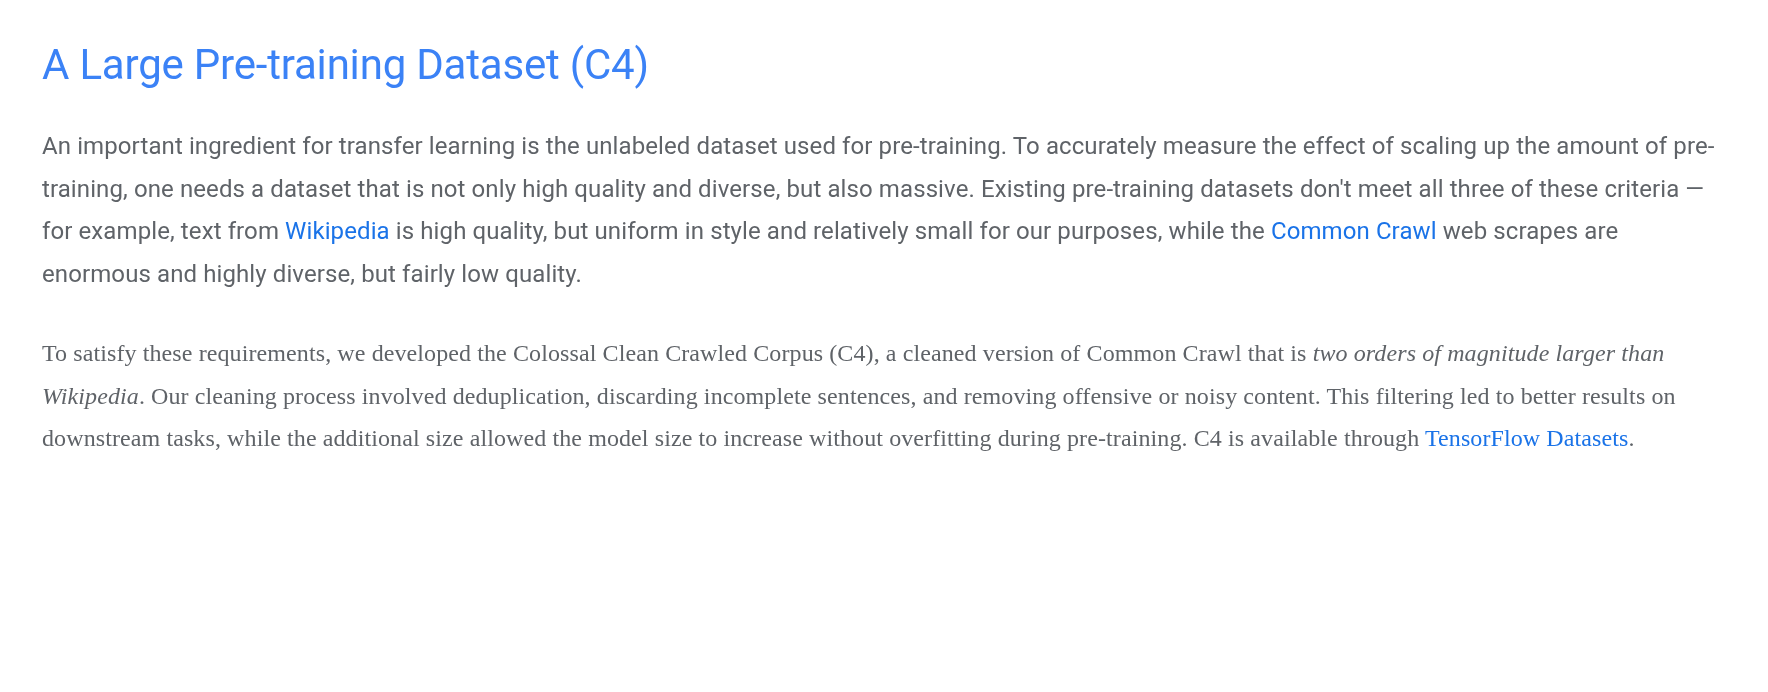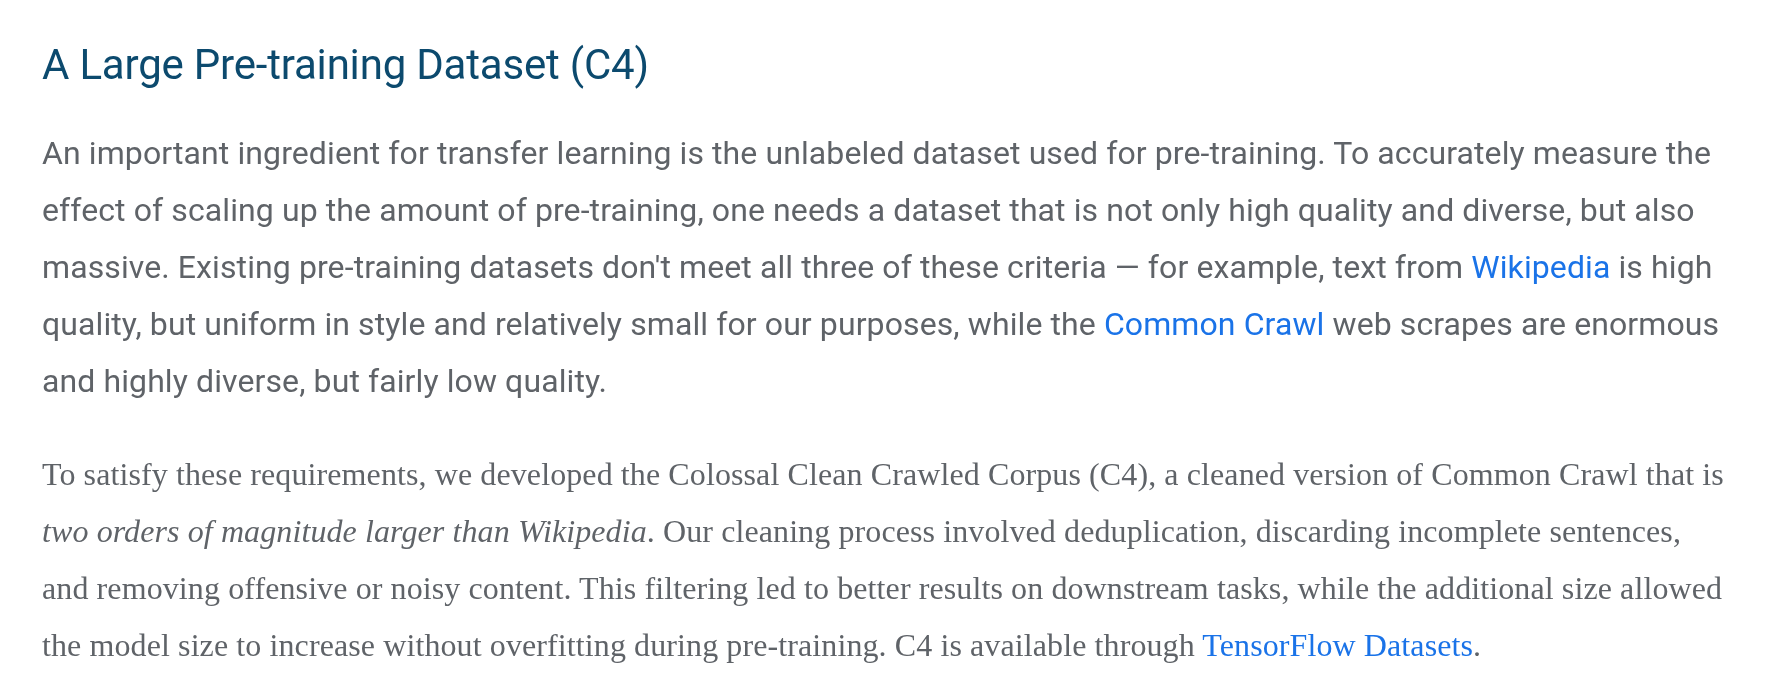--- a/index.html
+++ b/index.html
@@ -8,26 +8,26 @@
       background: #fff;
       margin: 0;
       padding: 40px 42px;
       width: 1768px;
       box-sizing: border-box;
       -webkit-font-smoothing: antialiased;
     }
     h2.section-heading {
       font-size: 42px;
       font-weight: 400;
-      color: #0c4a6e;
+      color: #3b82f6;
       margin: 0 0 36px 0;
       letter-spacing: -0.2px;
     }
     p.body-text {
-      font-size: 32px;
+      font-size: 24px;
       line-height: 1.78;
       font-weight: 400;
       color: #5f6368;
       margin: 0 0 36px 0;
       letter-spacing: 0.1px;
     }
     p.body-text:last-child {
       margin-bottom: 0;
       font-family: Liberation Serif, serif;
     }

